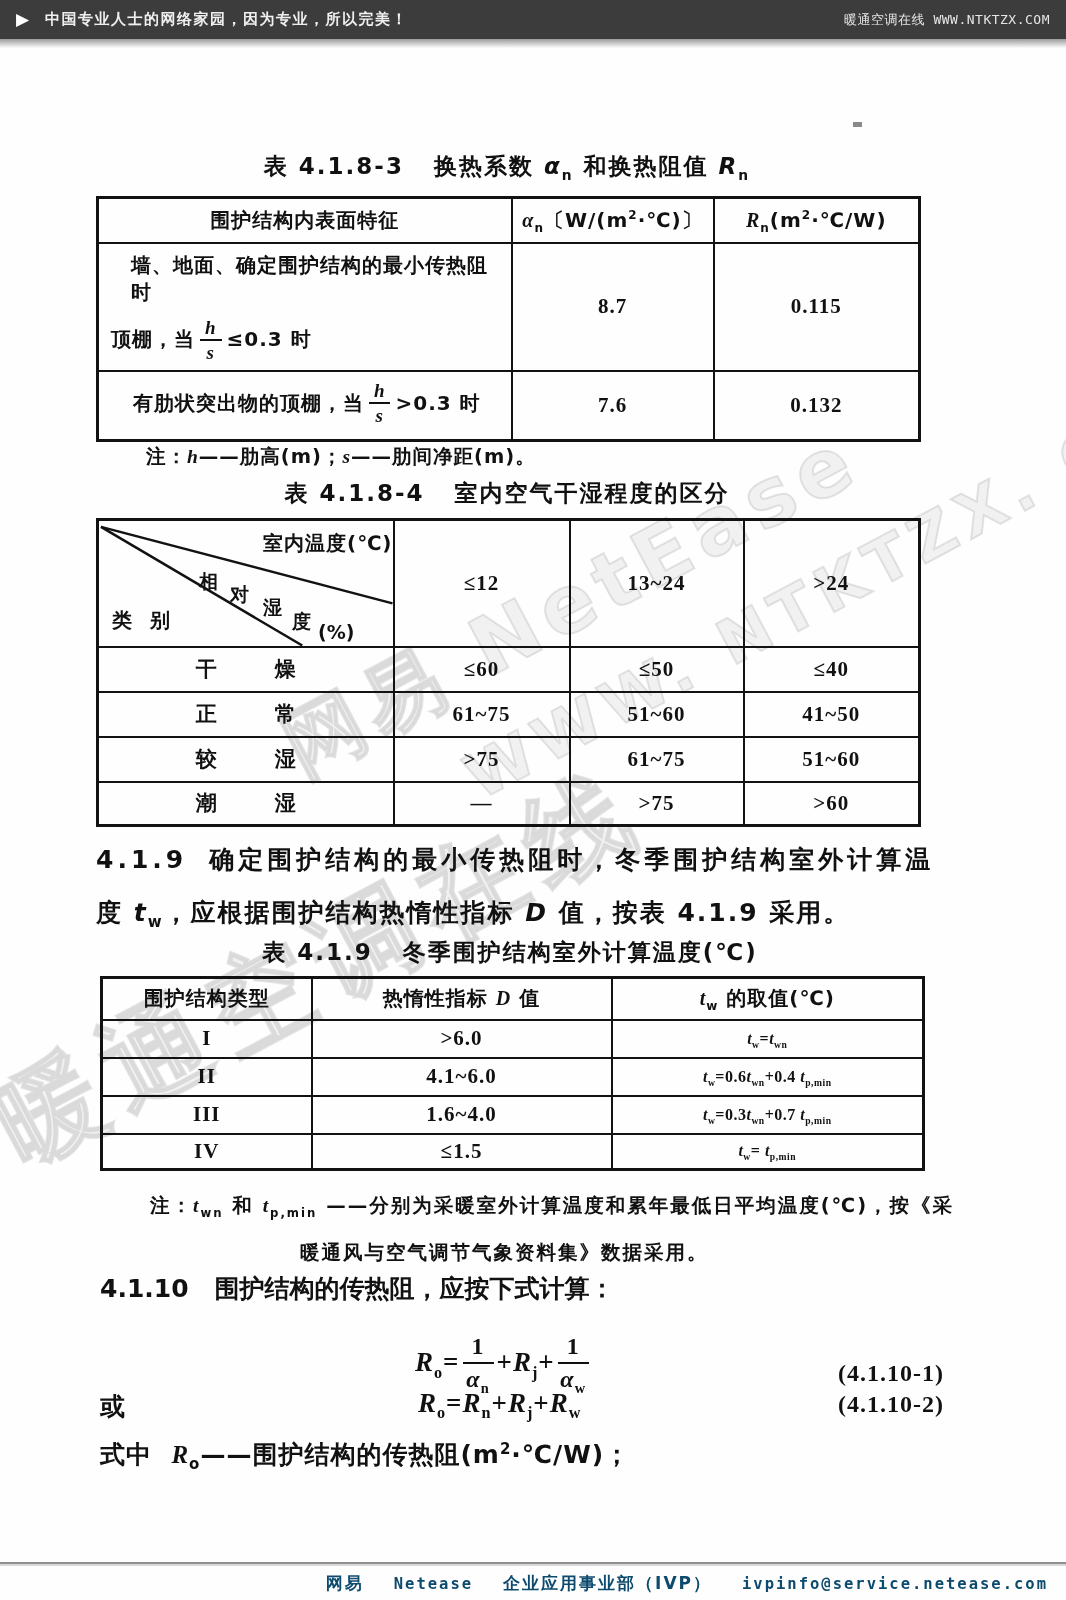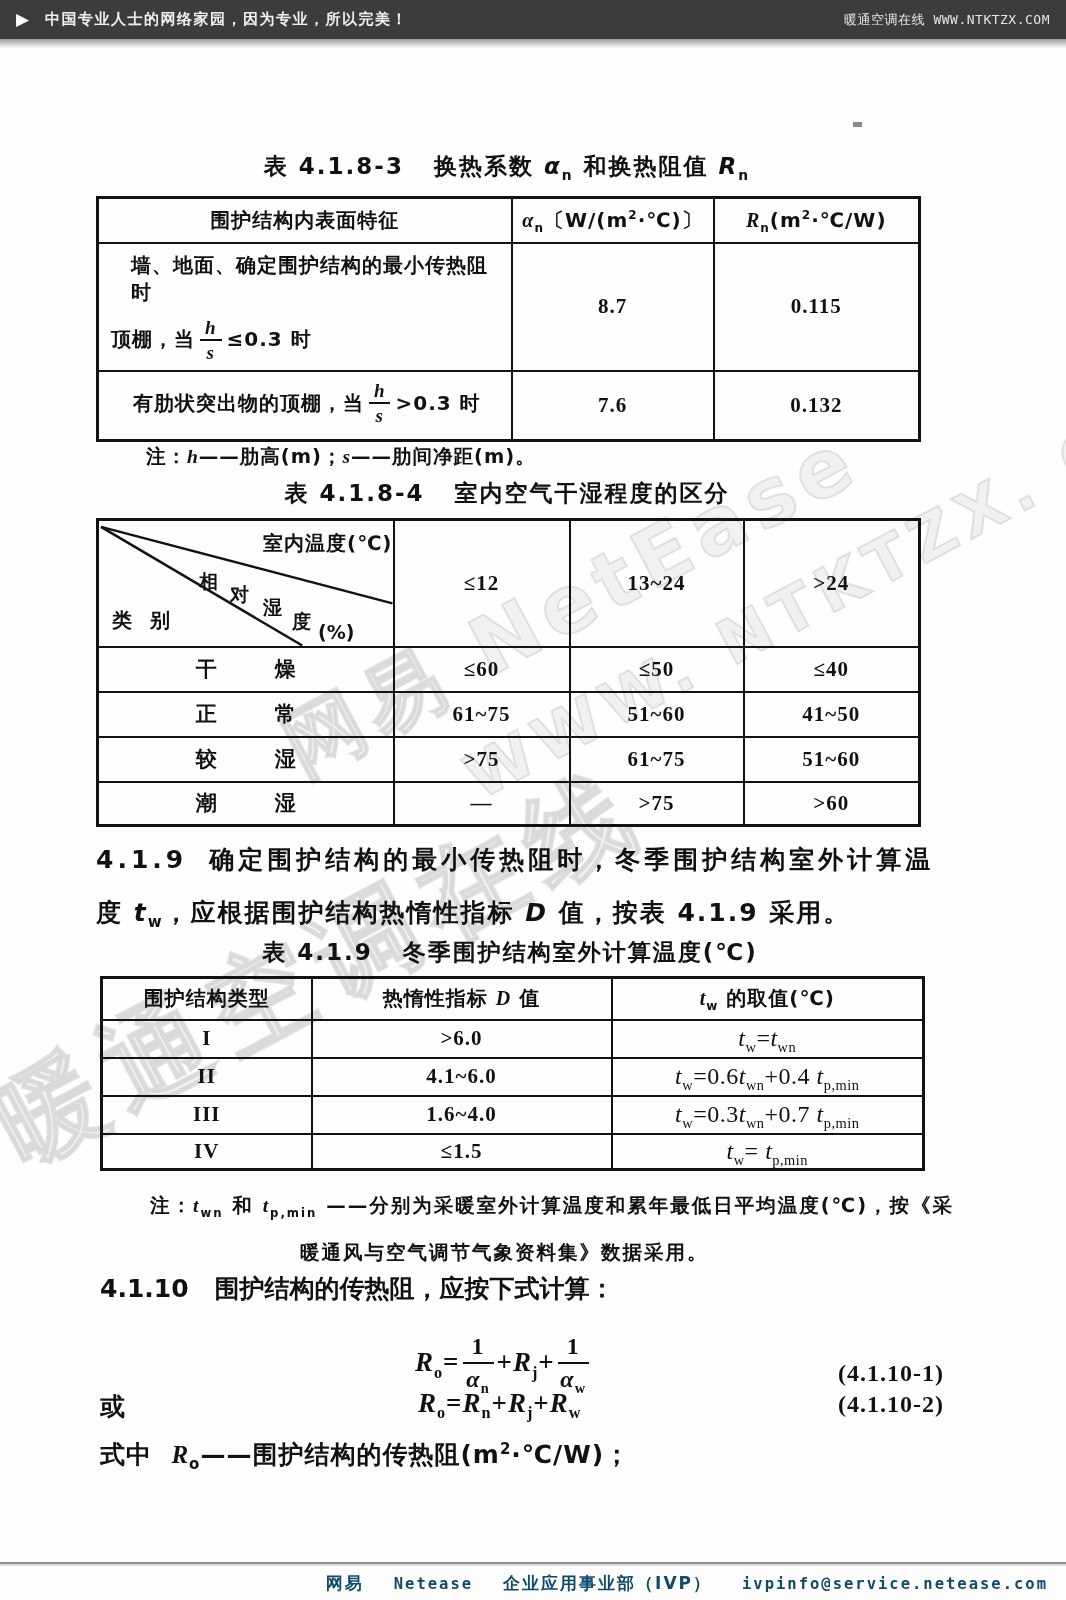--- a/index.html
+++ b/index.html
@@ -53,21 +53,21 @@
   #t2{left:96px;top:518px;width:822px;}
   #t2 td.corner{position:relative;padding:0;}
   .corner svg{position:absolute;left:0;top:0;width:100%;height:100%;}
   .corner .c-top{position:absolute;top:9px;right:0;font-size:20px;font-weight:bold;letter-spacing:1px;}
   .corner .c-mid{position:absolute;font-size:19px;font-weight:bold;}
   .corner .c-bot{position:absolute;left:13px;bottom:12px;font-size:20px;font-weight:bold;display:flex;gap:18px;}
   .split2{display:flex;justify-content:center;gap:58px;font-size:21px;font-weight:bold;}
 
   
   #t3{left:100px;top:976px;width:822px;}
-  .fcell{font-family:"Liberation Serif",serif;font-size:24px;font-weight:normal;letter-spacing:0.5px;}
+  .fcell{font-family:"Liberation Serif",serif;font-size:16px;font-weight:bold;letter-spacing:0.5px;}
 
   
   .para{font-size:25px;font-weight:bold;line-height:1.35;}
   #p419{left:96px;top:843px;width:842px;}
   #p419 .num{margin-right:22px;}
   #p419 .l1{letter-spacing:4px;white-space:nowrap;}
   #p419 .l2{letter-spacing:2px;margin-top:19px;white-space:nowrap;}
   .note{font-size:19.5px;font-weight:bold;letter-spacing:1px;white-space:nowrap;}
   #note1{left:146px;top:443px;}
   #n3l1{left:150px;top:1192px;letter-spacing:2px;}

